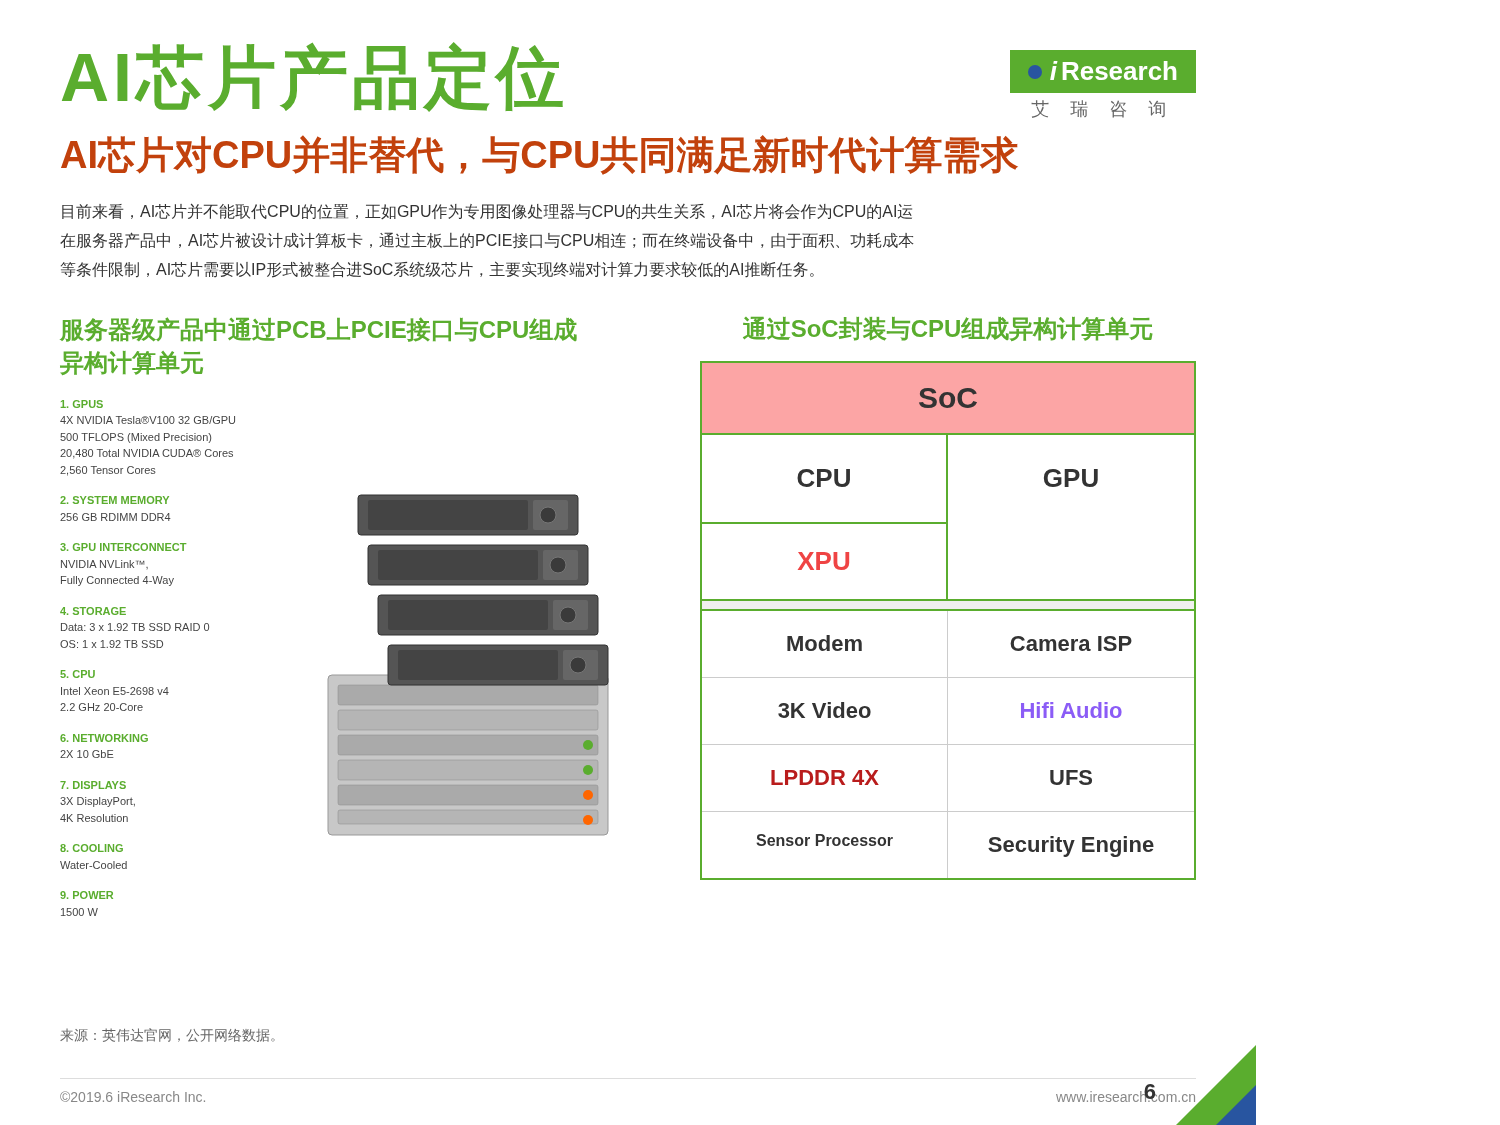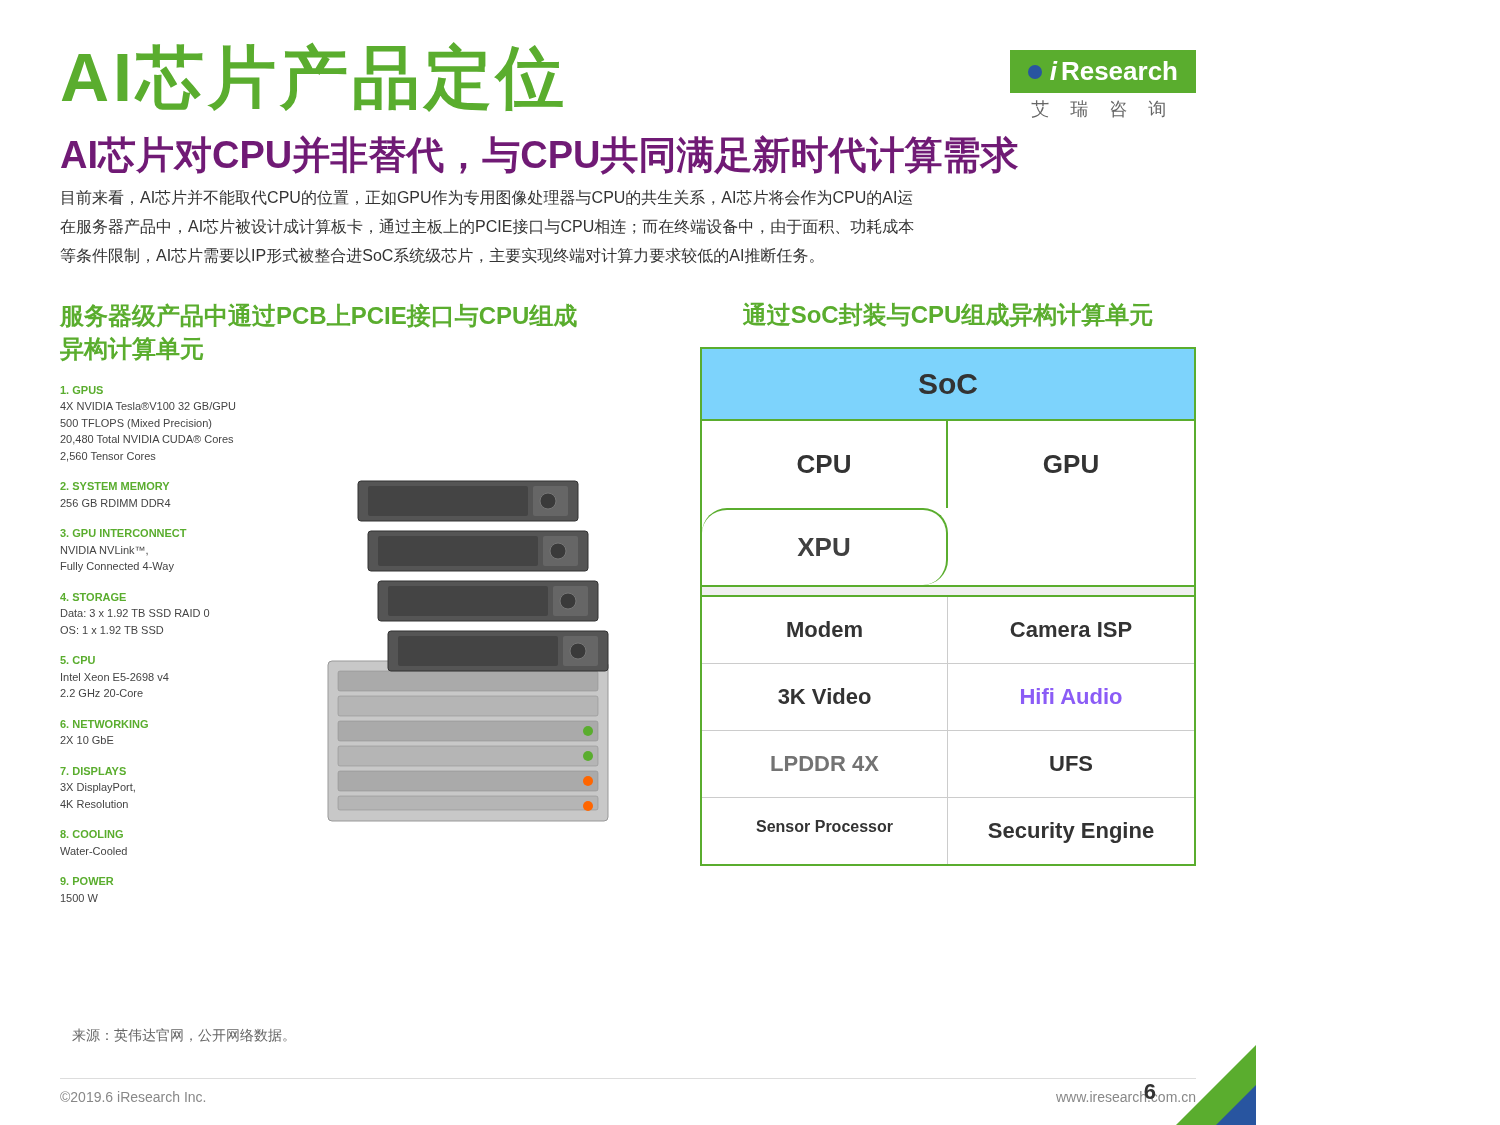--- a/index.html
+++ b/index.html
@@ -56,22 +56,22 @@
     .logo-tagline {
       font-size: 18px;
       color: #666;
       letter-spacing: 8px;
       margin-top: 4px;
     }
 
     .subtitle {
       font-size: 38px;
       font-weight: bold;
-      color: #701a75;
-      margin-bottom: 4px;
+      color: #c2410c;
+      margin-bottom: 18px;
       line-height: 1.3;
     }
 
     .description {
       font-size: 16px;
       color: #333;
       line-height: 1.8;
       margin-bottom: 28px;
     }
 
@@ -145,21 +145,21 @@
       margin-bottom: 16px;
       text-align: center;
     }
 
     .soc-container {
       border: 2px solid #5aad2e;
       padding: 0;
     }
 
     .soc-header {
-      background: #7dd3fc;
+      background: #fca5a5;
       text-align: center;
       padding: 18px;
       font-size: 30px;
       font-weight: bold;
       color: #333;
       border-bottom: 2px solid #5aad2e;
     }
 
     
     .footer {
@@ -174,21 +174,21 @@
       color: #888;
       border-top: 1px solid #ddd;
       padding-top: 10px;
     }
 
     .source-text {
       font-size: 14px;
       color: #666;
       position: absolute;
       bottom: 80px;
-      left: 72px;
+      left: 60px;
     }
 
     .page-number {
       position: absolute;
       bottom: 20px;
       right: 100px;
       font-size: 22px;
       font-weight: bold;
       color: #333;
     }
@@ -362,31 +362,31 @@
     <div class="right-section">
       <div class="right-title">通过SoC封装与CPU组成异构计算单元</div>
 
       <div class="soc-container">
 
         <div class="soc-header">SoC</div>
 
         <div style="display:grid;grid-template-columns:1fr 1fr;border-bottom:2px solid #5aad2e;">
           <div style="padding:28px 10px;text-align:center;font-size:26px;font-weight:bold;color:#333;border-right:2px solid #5aad2e;">CPU</div>
           <div style="padding:28px 10px;text-align:center;font-size:26px;font-weight:bold;color:#333;">GPU</div>
-          <div style="padding:22px 10px;text-align:center;font-size:26px;font-weight:bold;color:#404040;border-right:2px solid #5aad2e;border-top:2px solid #5aad2e;border-radius:25px;">XPU</div>
+          <div style="padding:22px 10px;text-align:center;font-size:26px;font-weight:bold;color:#ef4444;border-right:2px solid #5aad2e;border-top:2px solid #5aad2e;">XPU</div>
         </div>
 
         <div style="height:10px;background:#f0f0f0;border-bottom:2px solid #5aad2e;"></div>
 
         <div style="display:grid;grid-template-columns:1fr 1fr;">
           <div style="padding:20px 10px;text-align:center;font-size:22px;font-weight:bold;color:#333;border-right:1px solid #ccc;border-bottom:1px solid #ccc;">Modem</div>
           <div style="padding:20px 10px;text-align:center;font-size:22px;font-weight:bold;color:#333;border-bottom:1px solid #ccc;">Camera ISP</div>
           <div style="padding:20px 10px;text-align:center;font-size:22px;font-weight:bold;color:#333;border-right:1px solid #ccc;border-bottom:1px solid #ccc;">3K Video</div>
           <div style="padding:20px 10px;text-align:center;font-size:22px;font-weight:bold;color:#8b5cf6;border-bottom:1px solid #ccc;">Hifi Audio</div>
-          <div style="padding:20px 10px;text-align:center;font-size:22px;font-weight:bold;color:#737373;border-right:1px solid #ccc;border-bottom:1px solid #ccc;">LPDDR 4X</div>
+          <div style="padding:20px 10px;text-align:center;font-size:22px;font-weight:bold;color:#b91c1c;border-right:1px solid #ccc;border-bottom:1px solid #ccc;">LPDDR 4X</div>
           <div style="padding:20px 10px;text-align:center;font-size:22px;font-weight:bold;color:#333;border-bottom:1px solid #ccc;">UFS</div>
           <div style="padding:20px 10px;text-align:center;font-size:16px;font-weight:bold;color:#333;border-right:1px solid #ccc;">Sensor Processor</div>
           <div style="padding:20px 10px;text-align:center;font-size:22px;font-weight:bold;color:#333;">Security Engine</div>
         </div>
       </div>
     </div>
 
   </div>
 
   <div class="source-text">来源：英伟达官网，公开网络数据。</div>

